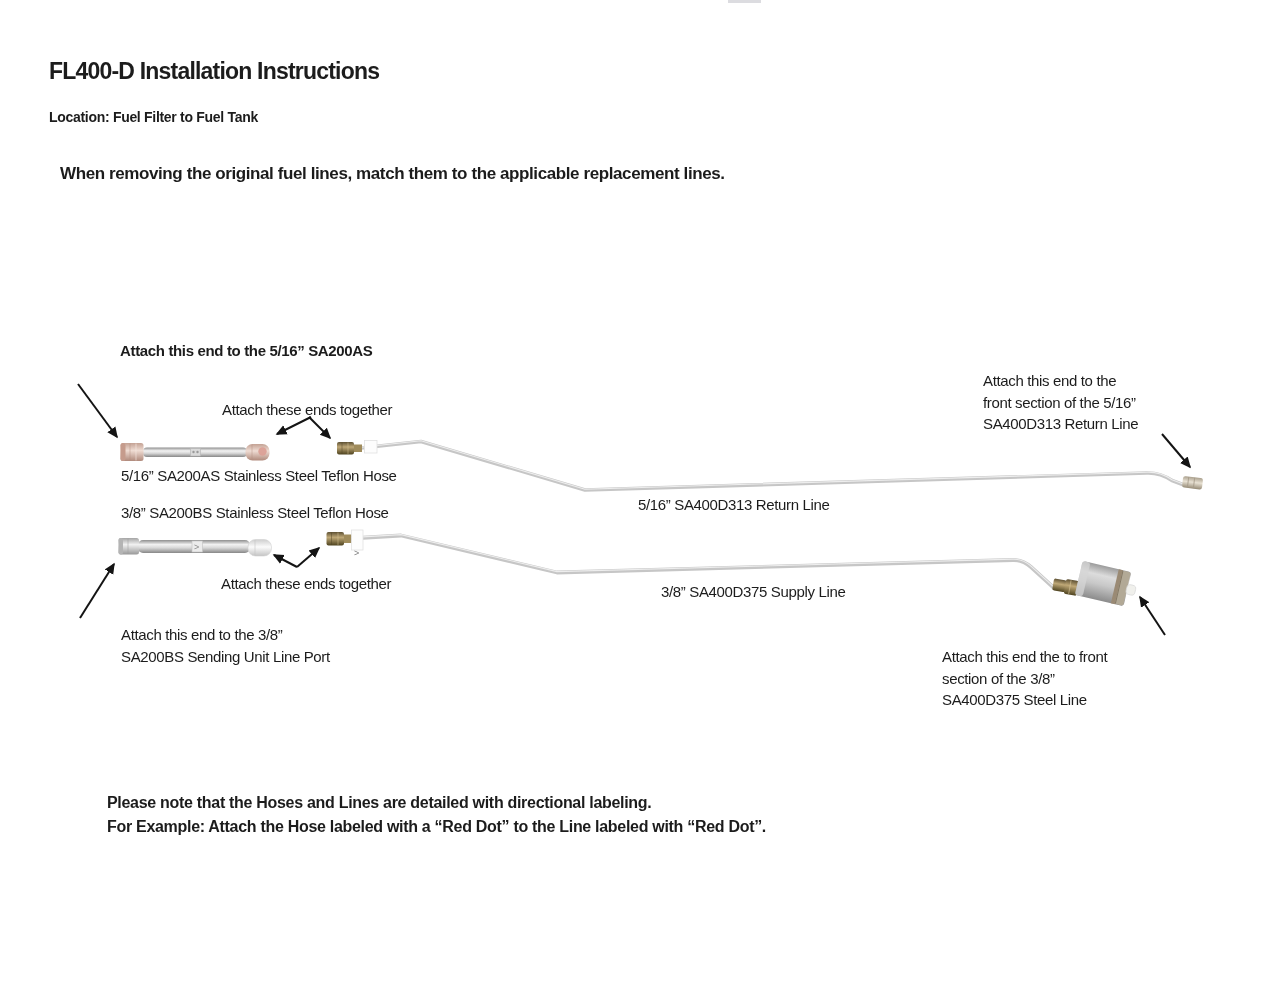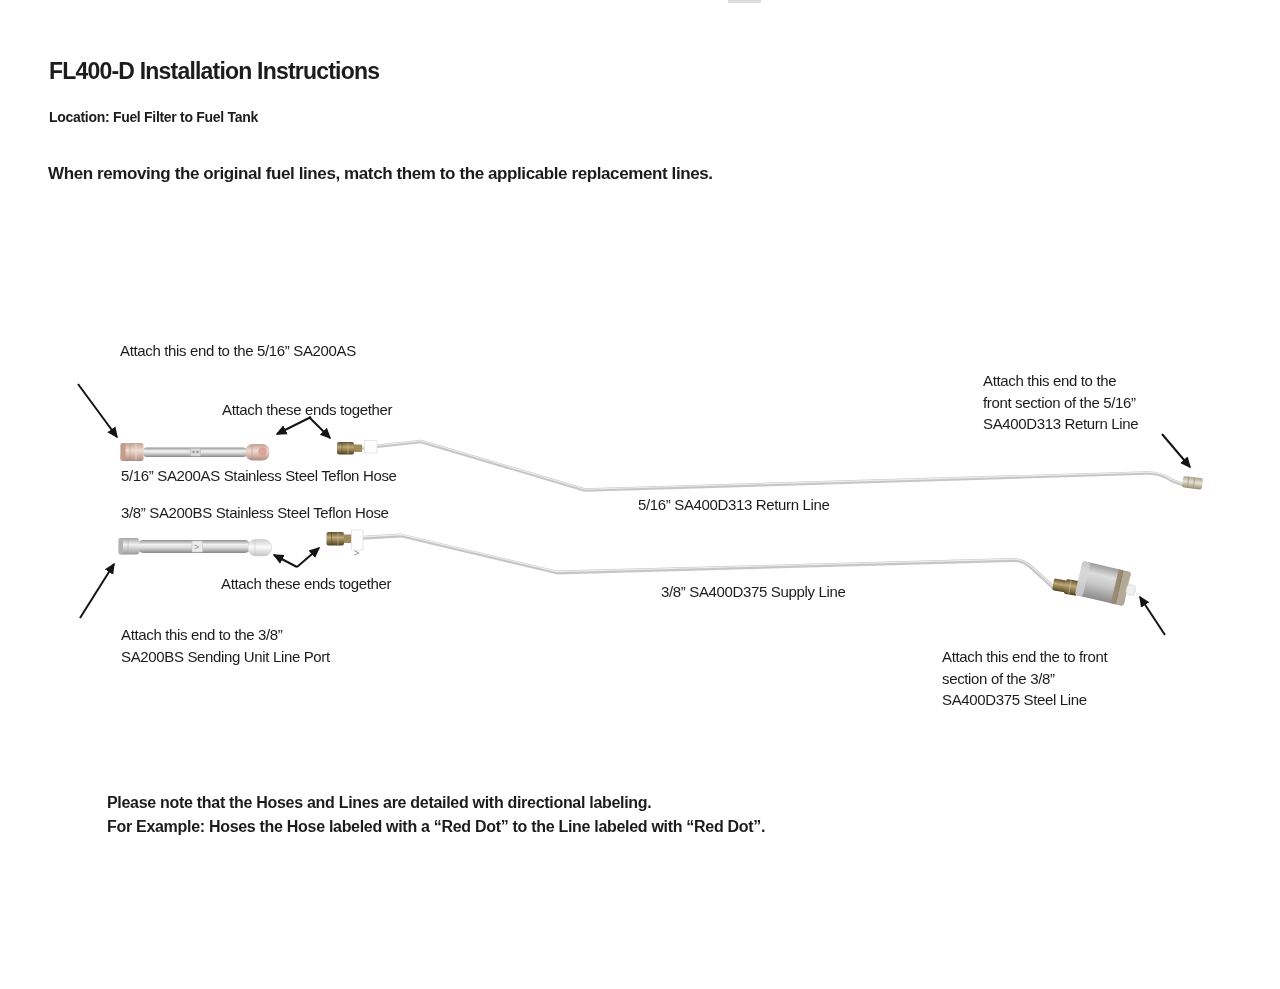--- a/index.html
+++ b/index.html
@@ -3,21 +3,21 @@
 <meta charset="utf-8">
 <style>
   html,body{margin:0;padding:0;background:#ffffff;}
   #canvas{
     position:relative;width:1280px;height:989px;background:#ffffff;
     font-family:"Liberation Sans",sans-serif;color:#1c1c1c;overflow:hidden;
   }
   .abs{position:absolute;}
   .title{font-size:23px;font-weight:700;letter-spacing:-0.8px;white-space:nowrap;}
   .h2{font-size:14px;font-weight:700;letter-spacing:-0.3px;white-space:nowrap;}
-  .intro{font-size:17px;font-weight:700;letter-spacing:-0.4px;white-space:nowrap;}
+  .intro{font-size:17px;font-weight:700;letter-spacing:-0.4px;white-space:nowrap;margin-left:12px;}
   .ann{font-size:15px;line-height:21.5px;letter-spacing:-0.35px;white-space:nowrap;}
   .note{font-size:16px;font-weight:700;line-height:24px;letter-spacing:-0.3px;white-space:nowrap;margin-left:44px;}
   svg{position:absolute;left:0;top:0;}
   .sliver{position:absolute;left:728px;top:0;width:33px;height:3px;background:#dcdce0;}
 </style>
 </head>
 <body>
 
 <div id="canvas">
 
@@ -154,21 +154,21 @@
     <line x1="78" y1="384" x2="117" y2="437" stroke="#141414" stroke-width="2" marker-end="url(#ah)"></line>
     <line x1="311" y1="417" x2="277" y2="434" stroke="#141414" stroke-width="2" marker-end="url(#ah)"></line>
     <line x1="309" y1="417" x2="330" y2="438" stroke="#141414" stroke-width="2" marker-end="url(#ah)"></line>
     <line x1="1162" y1="434" x2="1190" y2="467" stroke="#141414" stroke-width="2" marker-end="url(#ah)"></line>
     <line x1="80" y1="618" x2="114" y2="564" stroke="#141414" stroke-width="2" marker-end="url(#ah)"></line>
     <line x1="297" y1="567" x2="274" y2="555" stroke="#141414" stroke-width="2" marker-end="url(#ah)"></line>
     <line x1="297" y1="567" x2="319" y2="548" stroke="#141414" stroke-width="2" marker-end="url(#ah)"></line>
     <line x1="1165" y1="635" x2="1140" y2="597" stroke="#141414" stroke-width="2" marker-end="url(#ah)"></line>
   </svg>
 
-  <div class="abs ann" style="left:120px;top:340px;">
+  <div class="abs ann" style="left:120px;top:340px;font-weight:bold;">
     <div>Attach this end to the 5/16” SA200AS</div>
   </div>
 
   <div class="abs ann" style="left:222px;top:399px;">Attach these ends together</div>
 
   <div class="abs ann" style="left:121px;top:465px;">5/16” SA200AS Stainless Steel Teflon Hose</div>
 
   <div class="abs ann" style="left:121px;top:502px;text-align:center;">3/8” SA200BS Stainless Steel Teflon Hose</div>
 
   <div class="abs ann" style="left:221px;top:573px;">Attach these ends together</div>
@@ -189,16 +189,16 @@
   </div>
 
   <div class="abs ann" style="left:942px;top:646px;">
     <div>Attach this end the to front</div>
     <div>section of the 3/8”</div>
     <div>SA400D375 Steel Line</div>
   </div>
 
   <div class="abs note" style="left:63px;top:791px;">
     <div>Please note that the Hoses and Lines are detailed with directional labeling.</div>
-    <div>For Example: Hoses the Hose labeled with a “Red Dot” to the Line labeled with “Red Dot”.</div>
+    <div>For Example: Attach the Hose labeled with a “Red Dot” to the Line labeled with “Red Dot”.</div>
   </div>
 
 </div>
 
 </body></html>

